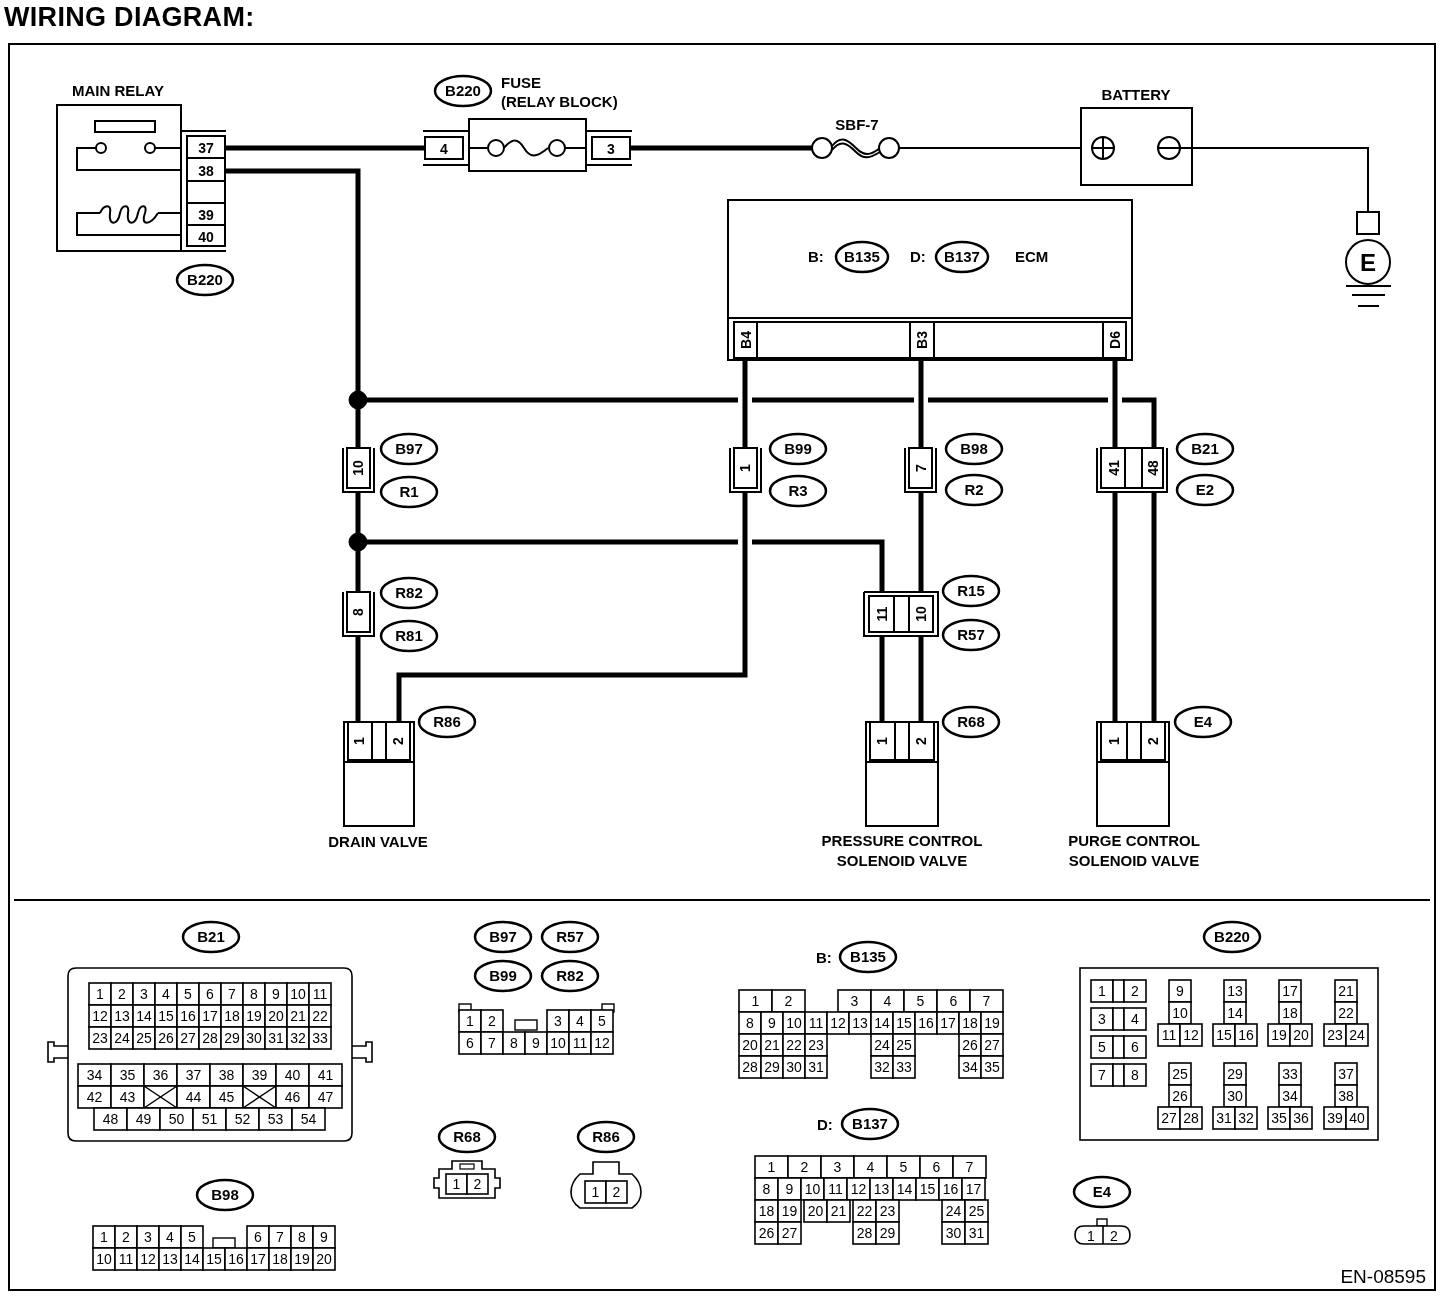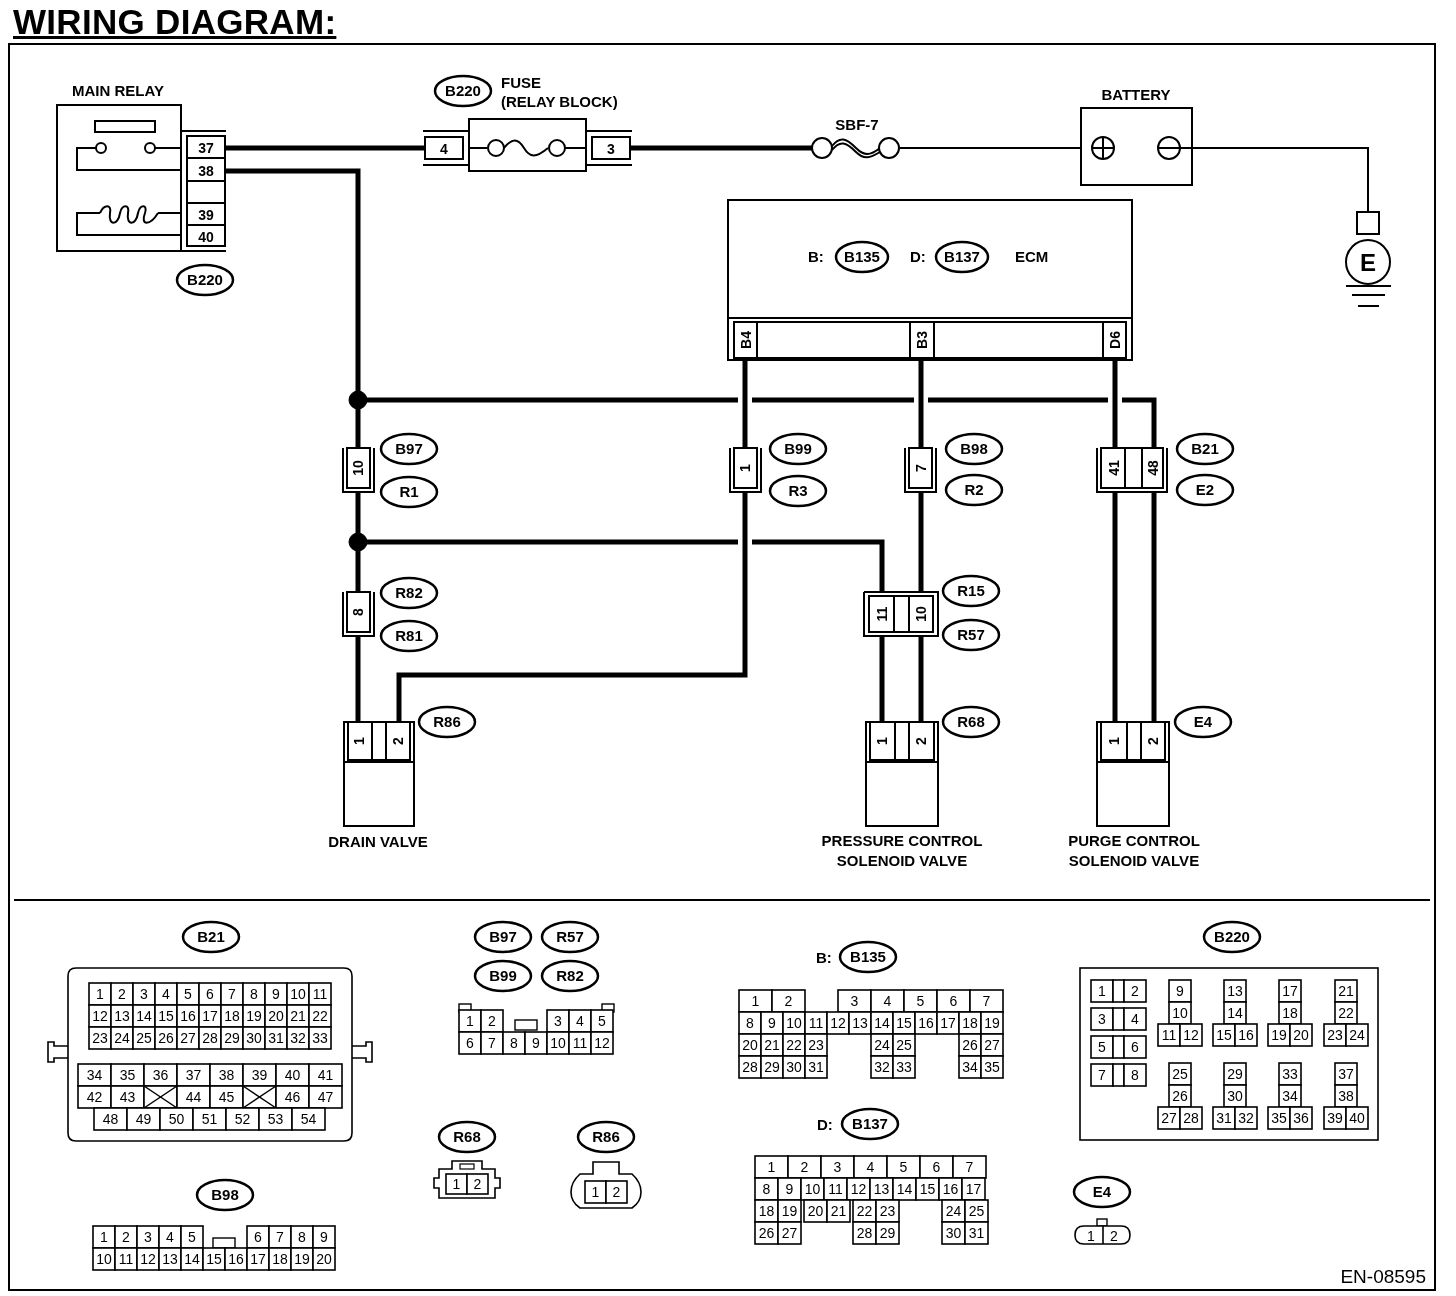--- a/index.html
+++ b/index.html
@@ -1,17 +1,17 @@
 <!DOCTYPE html>
 <html><head>
 <meta charset="utf-8">
 <style>
   html, body { margin:0; padding:0; background:#ffffff; }
   body { width:1456px; height:1296px; position:relative; overflow:hidden; font-family:"Liberation Sans", sans-serif; color:#000; }
-  #page-title { position:absolute; left:13px; top:2px; font-size:35px; font-weight:bold; letter-spacing:0.3px;text-decoration:underline; }
+  #page-title { position:absolute; left:4px; top:2px; font-size:27px; font-weight:bold; letter-spacing:0.3px; }
   #diagram { position:absolute; left:0; top:0; }
   svg text { font-family:"Liberation Sans", sans-serif; fill:#000; }
   .lbl { font-size:15px; font-weight:bold; }
   .pin { font-size:14px; font-weight:bold; }
   .cpin { font-size:14px; font-weight:normal; }
   .oval-t { font-size:15px; font-weight:bold; }
 </style>
 </head>
 <body>
 

